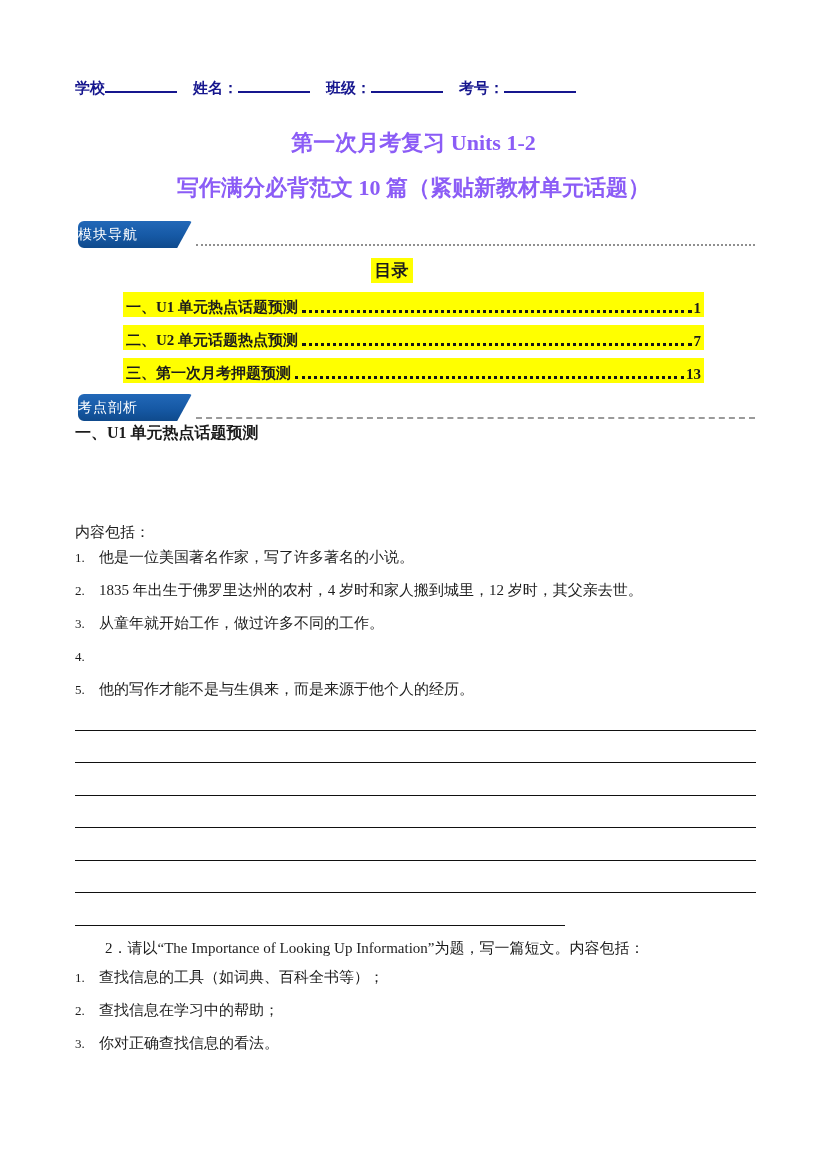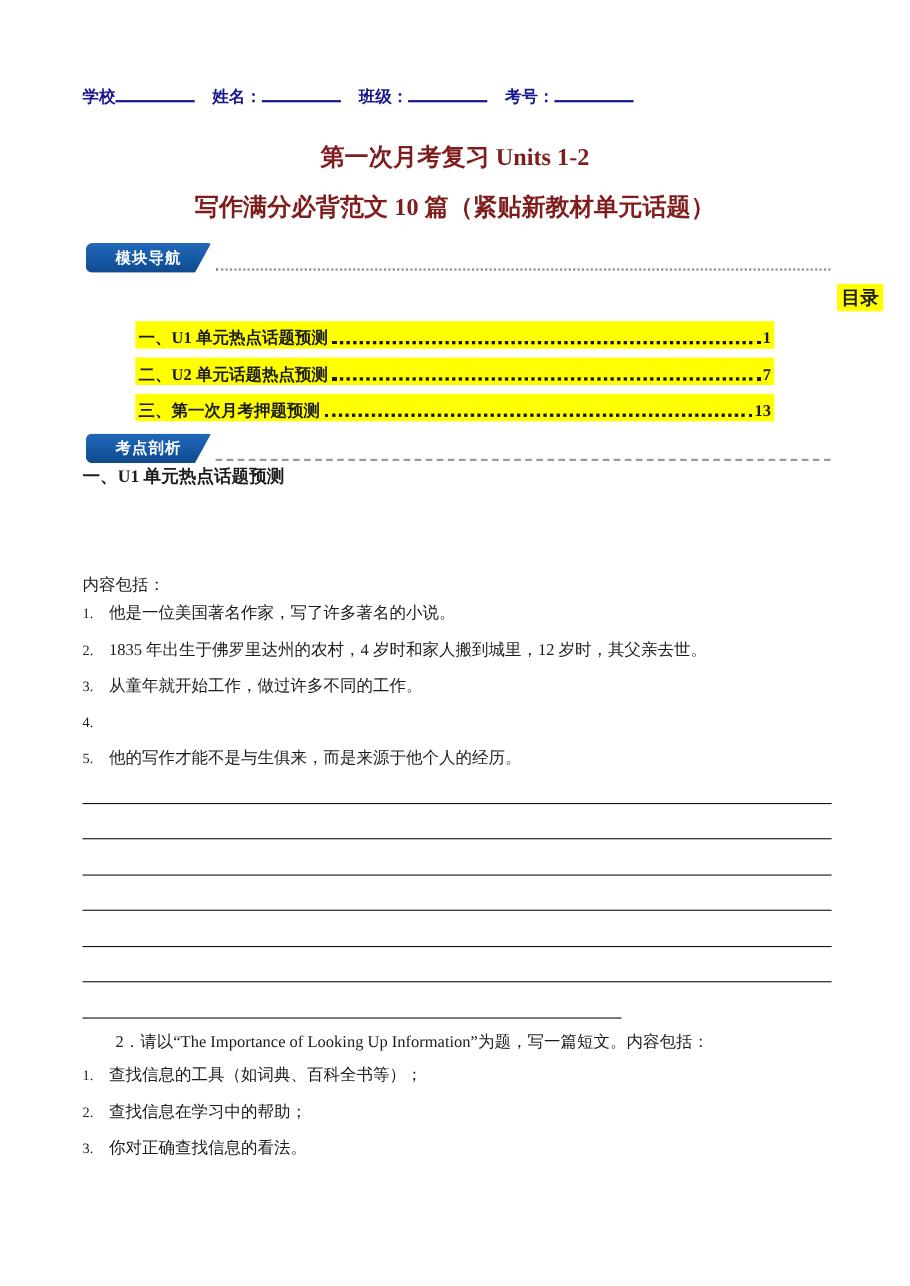--- a/index.html
+++ b/index.html
@@ -33,35 +33,35 @@
   }
 
   
   .title, .subtitle {
     position: absolute;
     left: 0; width: 827px;
     margin: 0;
     text-align: center;
     font-size: 22px;
     font-weight: bold;
-    color: #7f1d1d;
+    color: #8b5cf6;
   }
   .title    { top: 128px; }
   .subtitle { top: 173px; }
 
   
   .badge {
     position: absolute;
     left: 78px;
     width: 114px; height: 27px;
     line-height: 27px;
-    text-align: center;
+    text-align: left;
     color: #ffffff;
     font-family: "Liberation Sans", "DejaVu Sans", sans-serif;
-    font-weight: bold;
+    font-weight: normal;
     font-size: 14px;
     background: linear-gradient(180deg, #2268b8 0%, #1659a5 55%, #0f4a8c 100%);
     border-radius: 6px 3px 3px 6px;
     clip-path: polygon(0 0, 100% 0, 87% 100%, 0 100%);
     letter-spacing: 1px;
   }
   .badge-1 { top: 221px; }
   .badge-2 { top: 394px; }
 
   .rule {
@@ -69,22 +69,21 @@
     left: 196px; width: 559px;
     height: 0;
   }
   .rule-1 { top: 244px; border-bottom: 2px dotted #8f8f8f; }
   .rule-2 { top: 417px; border-bottom: 2px dashed #9a9a9a; }
 
   
   .toc-heading-row {
     position: absolute;
     top: 258px; left: 0; width: 783px;
-    text-align: right;
-    margin-left: 20px;
+    text-align: center;
   }
   .toc-heading {
     display: inline-block;
     background: #ffff00;
     font-weight: bold;
     font-size: 17px;
     padding: 1px 4px;
   }
   .toc {
     position: absolute;

